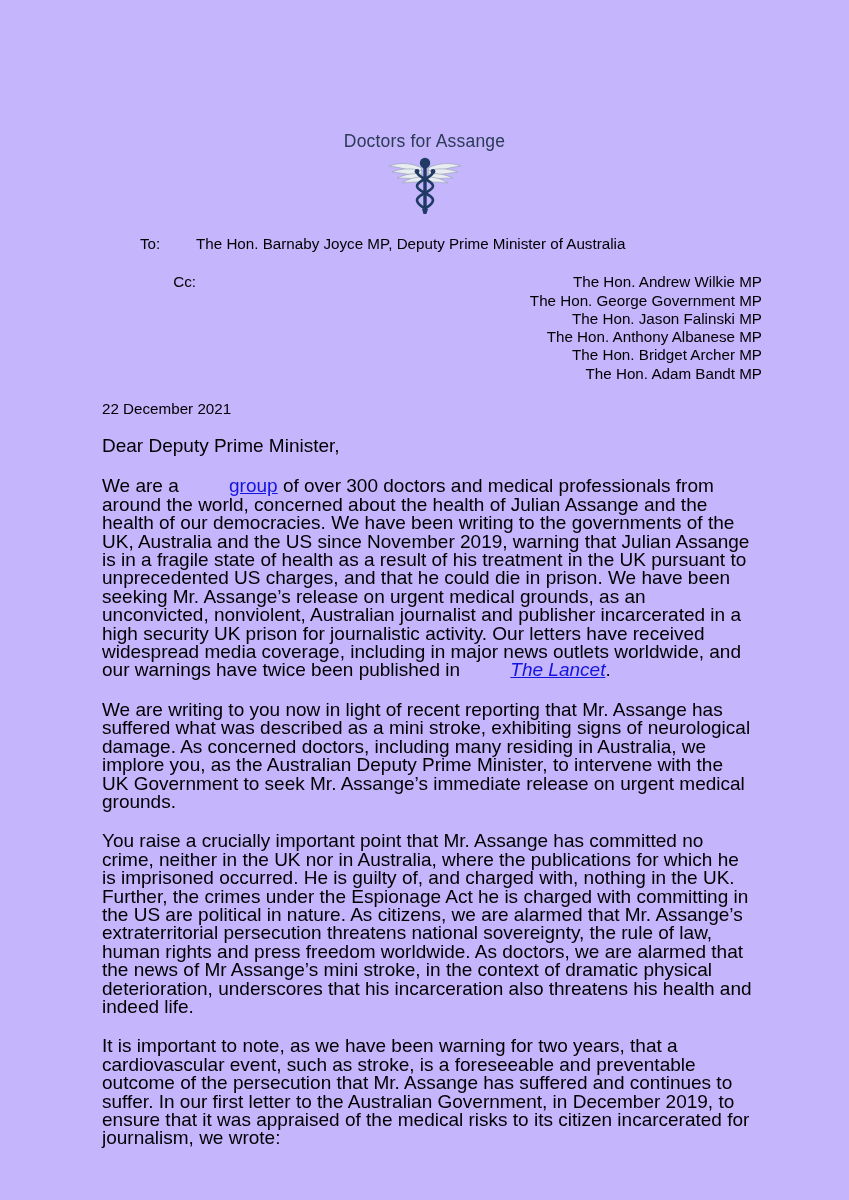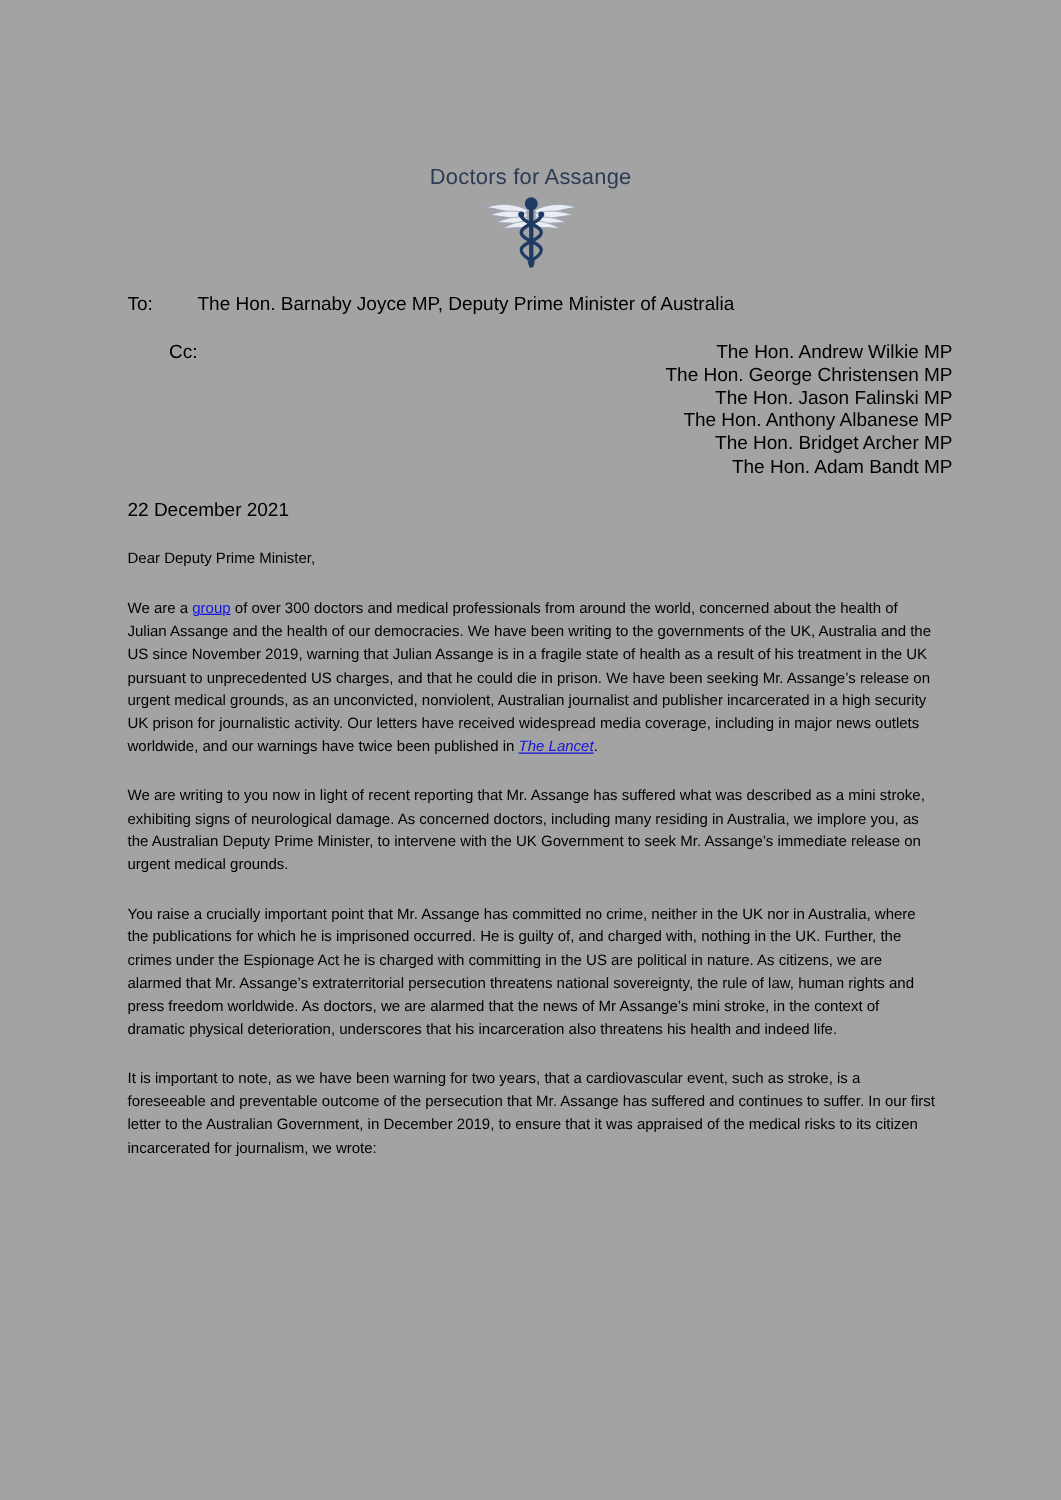--- a/index.html
+++ b/index.html
@@ -12,21 +12,21 @@
     height: 1200px;
     font-family: "Liberation Sans", sans-serif;
     color: #000000;
     -webkit-font-smoothing: antialiased;
   }
 
   .page {
     position: relative;
     width: 849px;
     height: 1200px;
-    background: #a3a3a3;
+    background: #c4b5fd;
     overflow: hidden;
   }
 
   
   .letterhead {
     position: absolute;
     top: 132px;
     left: 0;
     width: 849px;
     text-align: center;
@@ -55,20 +55,21 @@
   .addr-row {
     display: flex;
     align-items: flex-start;
     font-size: 15.2px;
     line-height: 18.3px;
   }
   .addr-row + .addr-row { margin-top: 20px; text-align: right; }
   .addr-label {
     width: 56px;
     flex: 0 0 56px;
+    margin-left: 38px;
   }
   .addr-values { flex: 1 1 auto; }
   .addr-values div { white-space: nowrap; }
 
   
   .date-line {
     position: absolute;
     left: 102px;
     top: 400px;
     width: 648px;
@@ -76,32 +77,33 @@
     font-size: 15.2px;
     line-height: 18.3px;
   }
 
   
   .body-block {
     position: absolute;
     left: 102px;
     top: 437px;
     width: 650px;
-    font-size: 12px;
+    font-size: 19px;
     line-height: 18.4px;
     text-align: left;
   }
   .salutation { margin: 0 0 22px 0; }
   .para {
     margin: 0 0 21px 0;
   }
   .para:last-child { margin-bottom: 0; }
 
   a.doclink {
     color: #1414e0;
+    margin-left: 45px;
   }
   a.doclink.italic {
     font-style: italic;
     text-align: right;
   }
 </style>
 </head>
 <body>
 
 <div class="page">
@@ -148,21 +150,21 @@
       <div class="addr-label">To:</div>
       <div class="addr-values">
         <div>The Hon. Barnaby Joyce MP, Deputy Prime Minister of Australia</div>
       </div>
     </div>
 
     <div class="addr-row">
       <div class="addr-label">Cc:</div>
       <div class="addr-values">
         <div>The Hon. Andrew Wilkie MP</div>
-        <div>The Hon. George Christensen MP</div>
+        <div>The Hon. George Government MP</div>
         <div>The Hon. Jason Falinski MP</div>
         <div>The Hon. Anthony Albanese MP</div>
         <div>The Hon. Bridget Archer MP</div>
         <div>The Hon. Adam Bandt MP</div>
       </div>
     </div>
 
   </div>
 
   <div class="date-line">22 December 2021</div>

